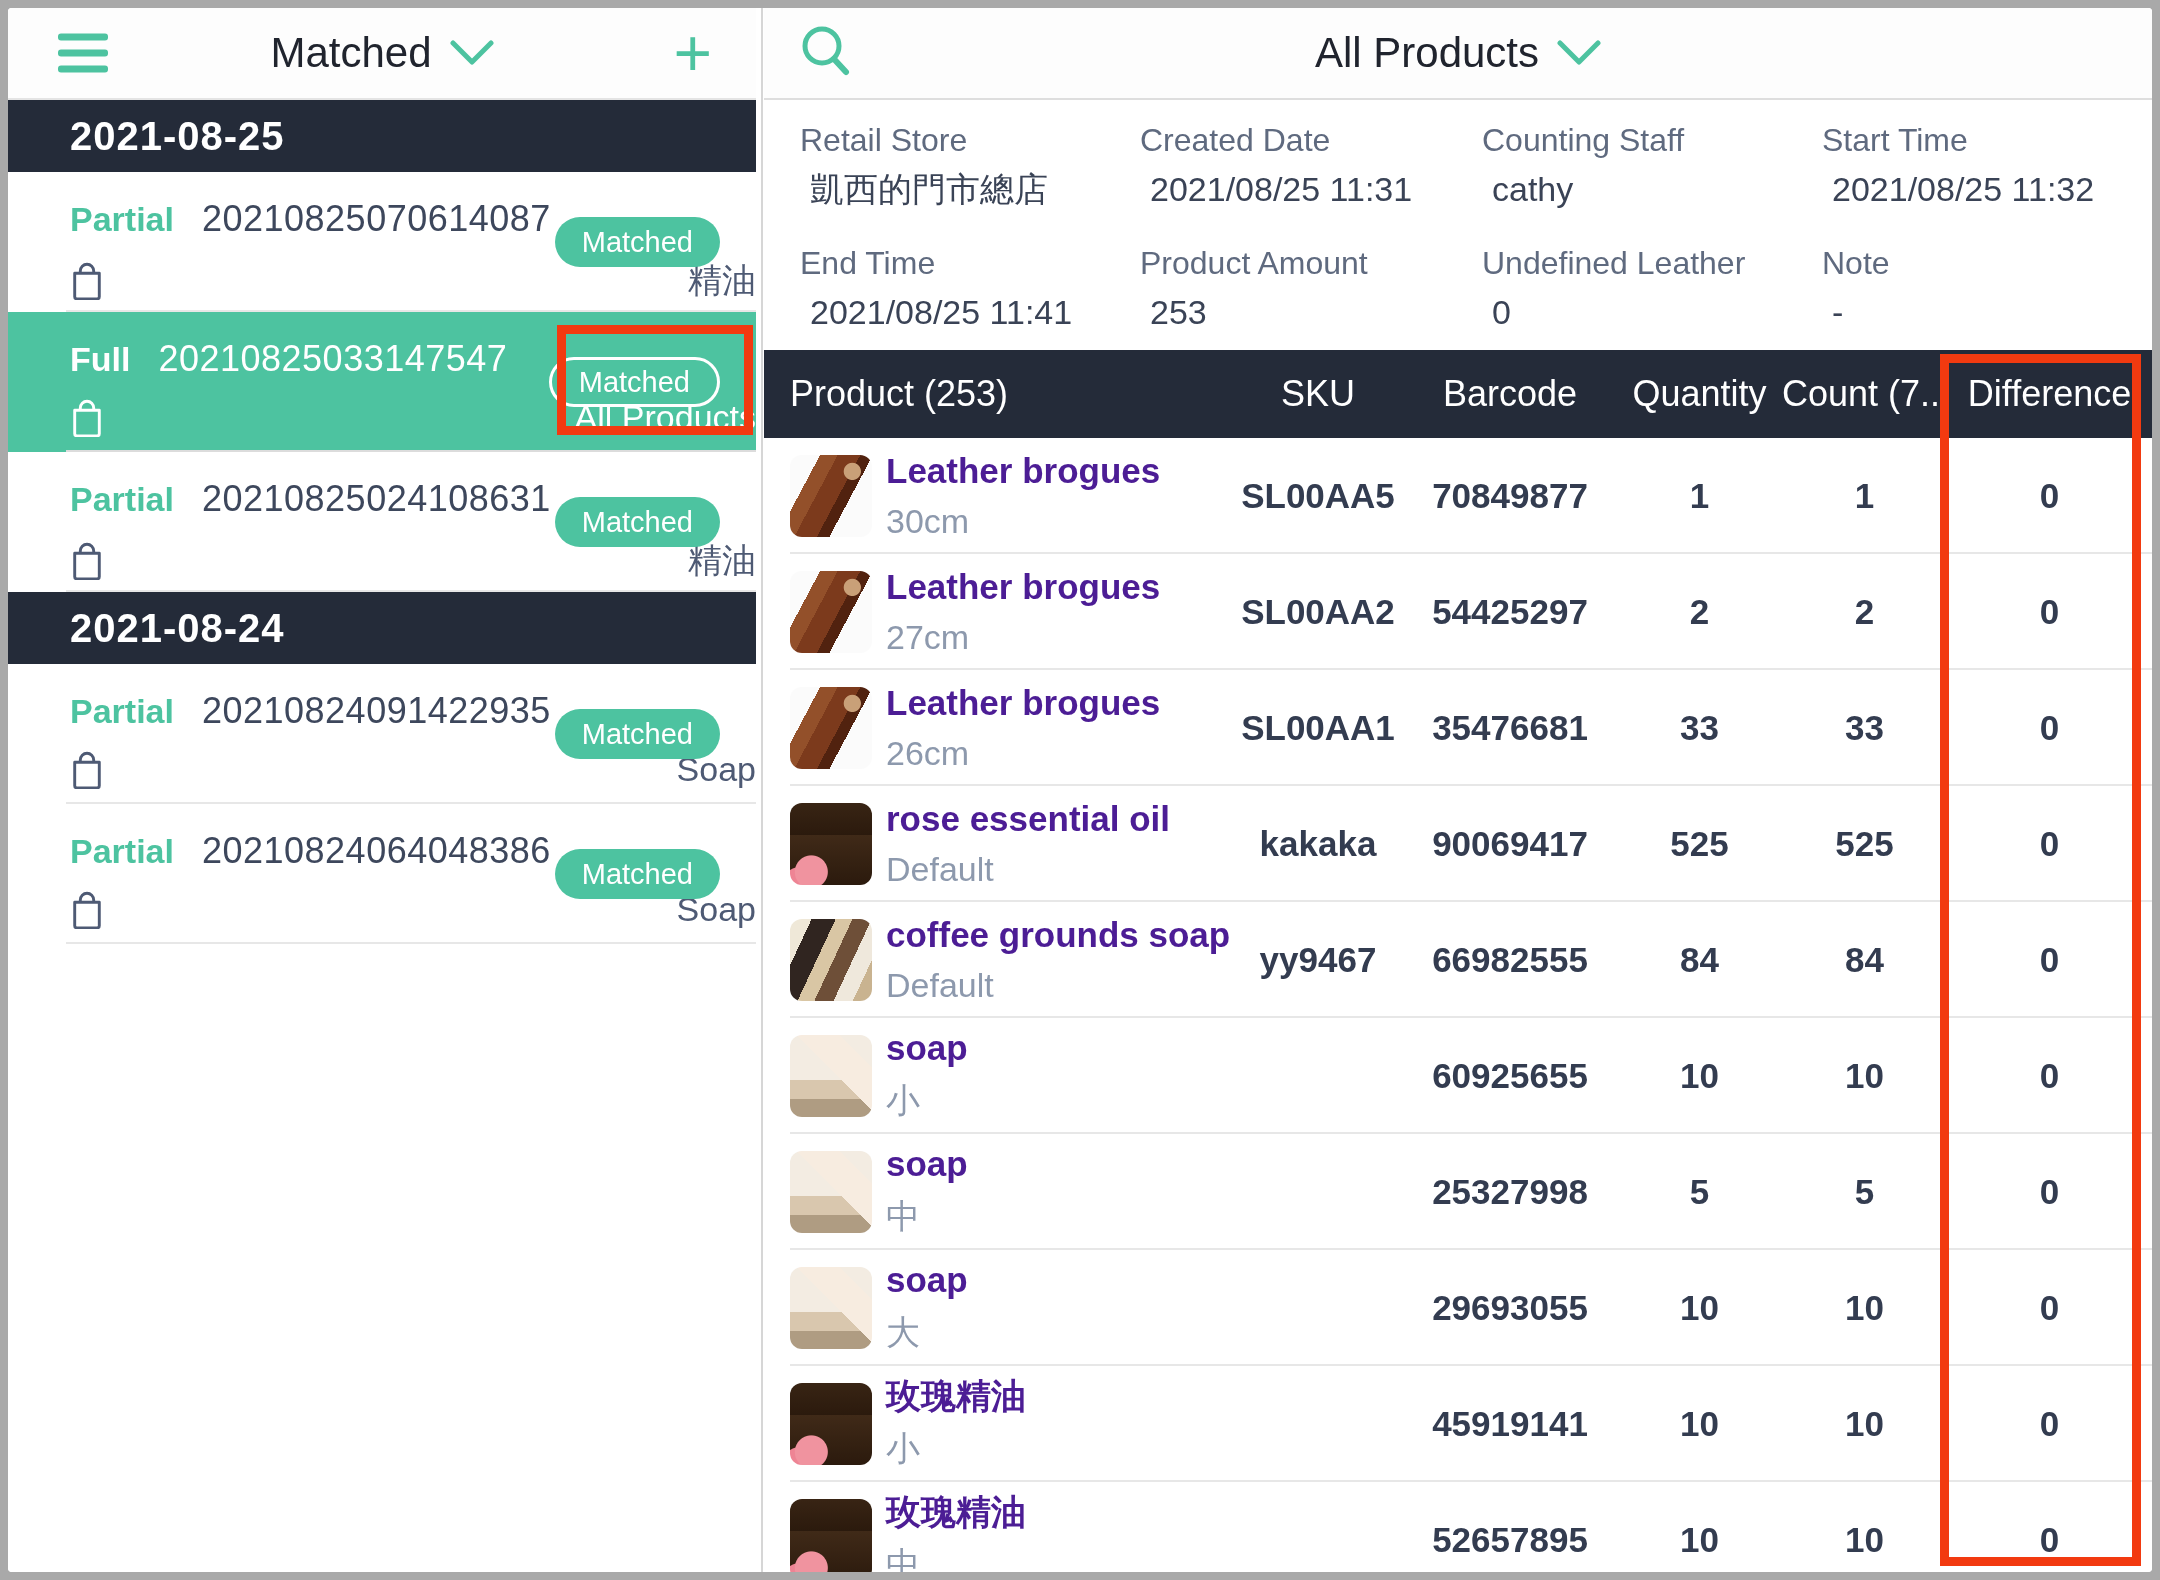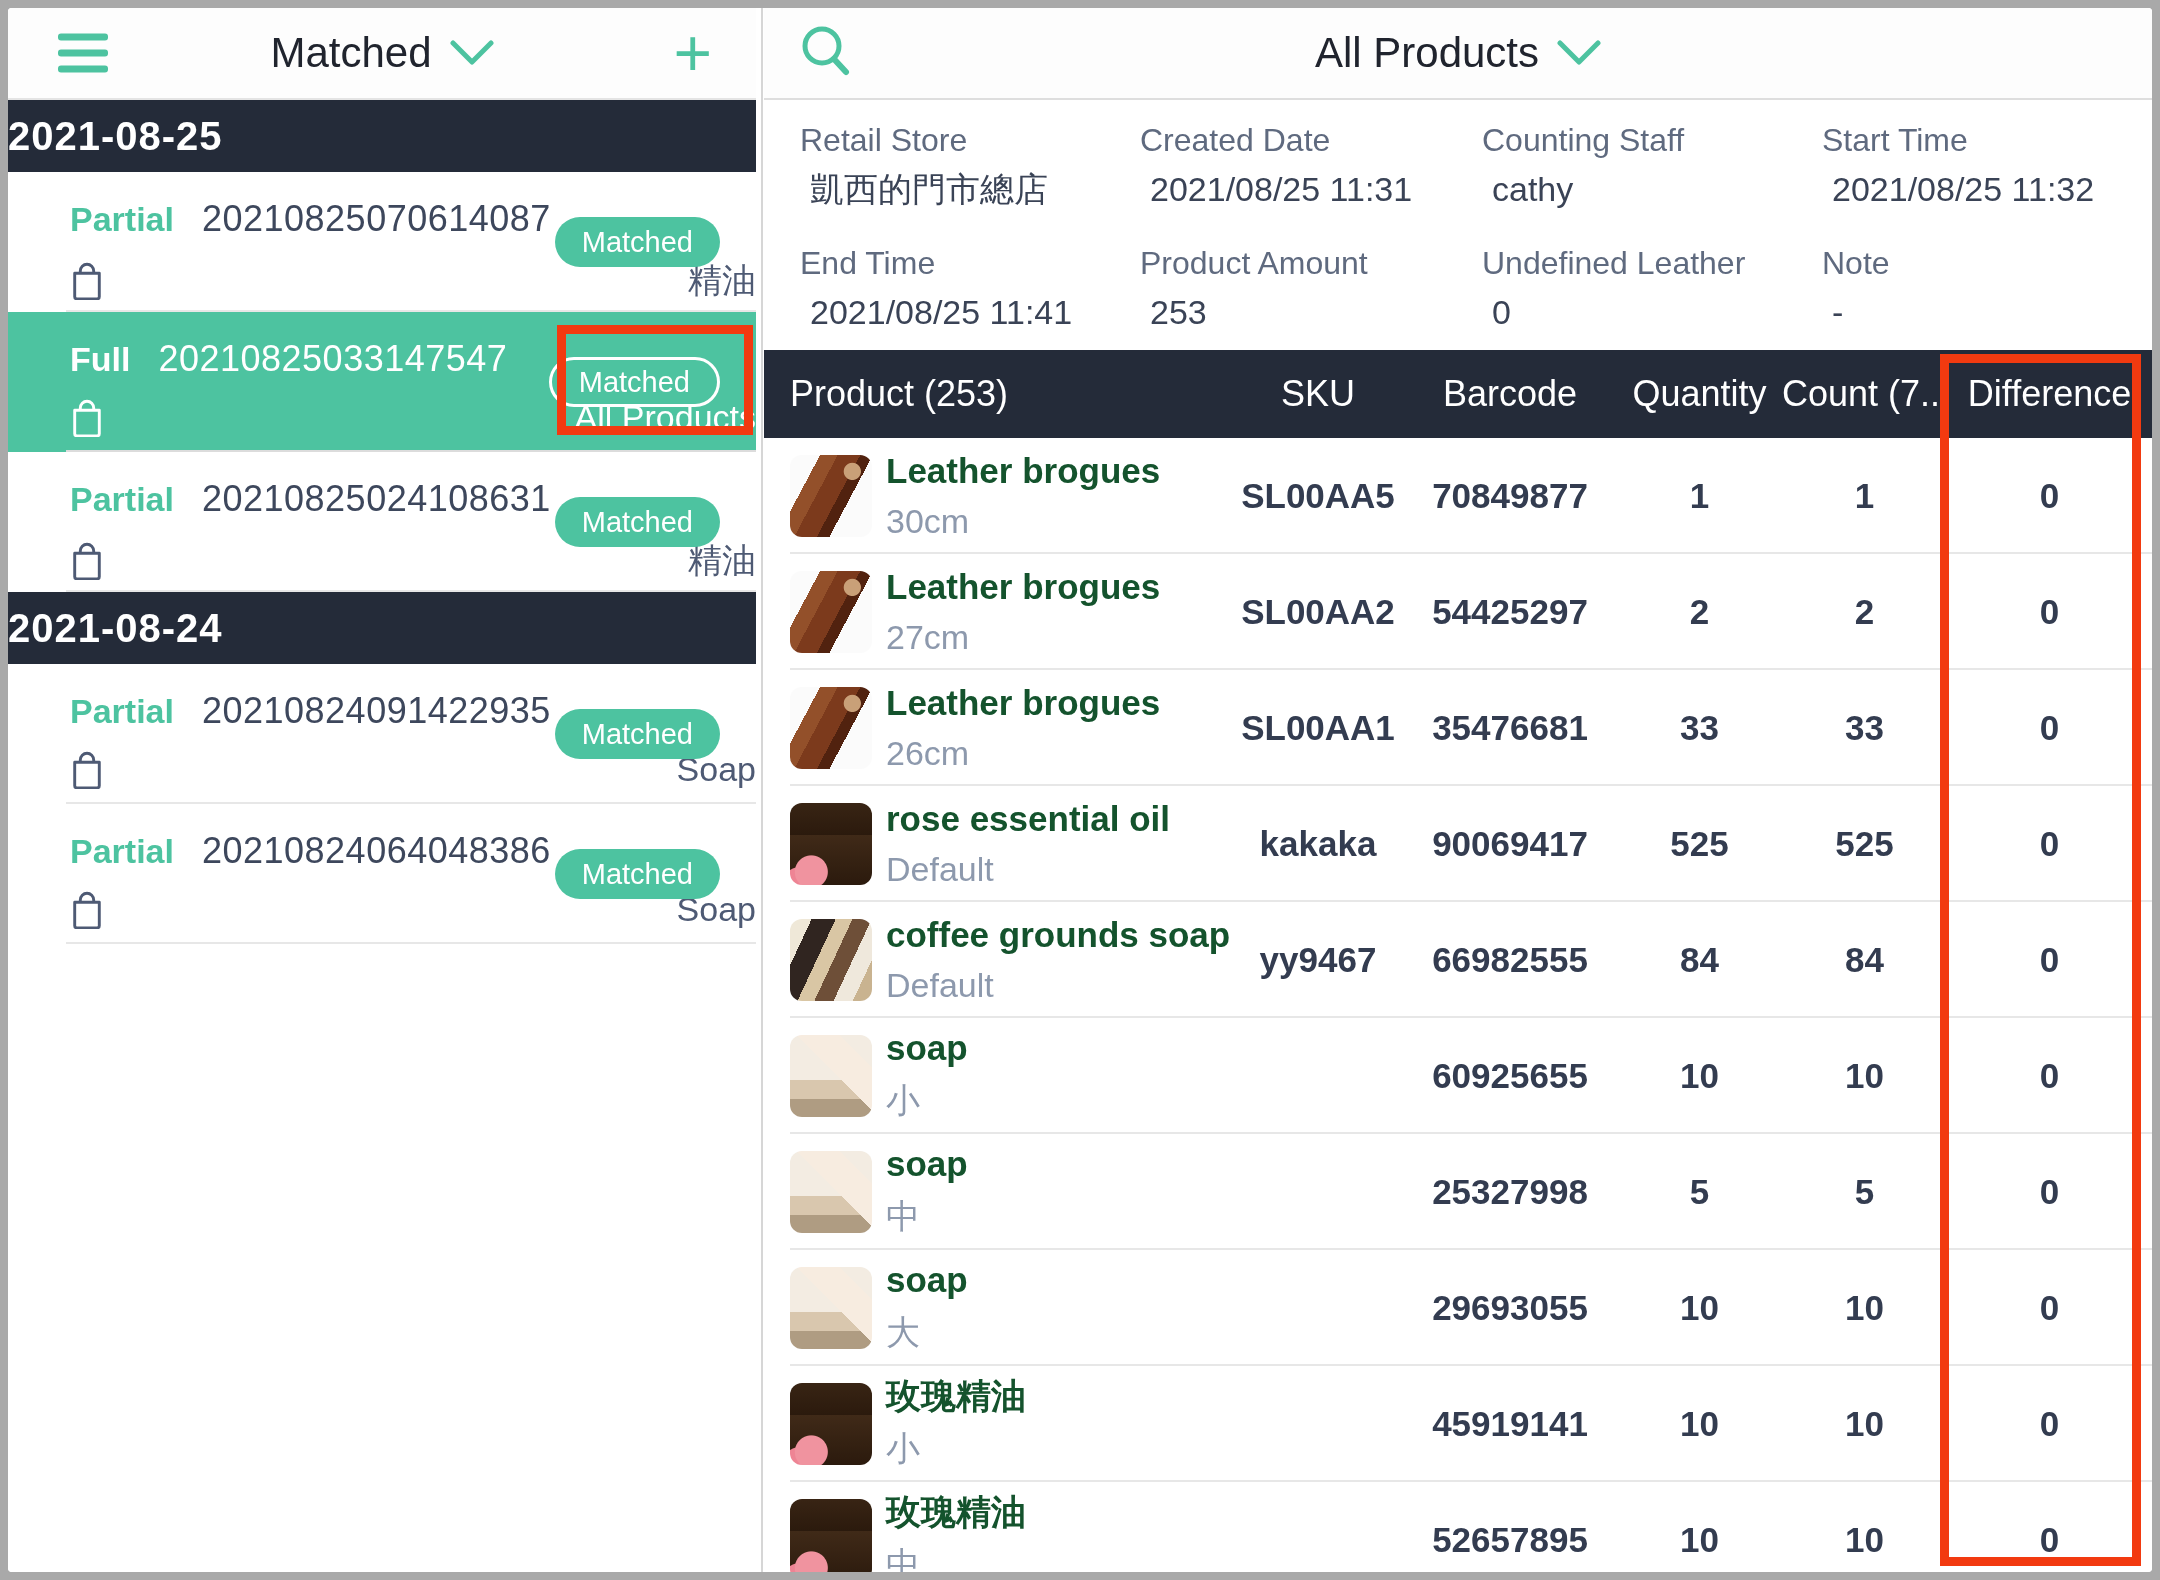--- a/index.html
+++ b/index.html
@@ -28,21 +28,21 @@
   .hamburger{position:absolute;left:50px;top:50%;transform:translateY(-50%);
     display:flex;flex-direction:column;gap:9px;cursor:pointer;}
   .hamburger span{display:block;width:50px;height:7px;border-radius:3px;background:#4dc3a0;}
   .sb-title,.dt-title{display:flex;align-items:center;gap:18px;font-size:42px;color:#20242e;}
   .chev{width:44px;height:26px;}
   .plus{position:absolute;right:44px;top:50%;transform:translateY(-50%);
     font-size:66px;font-weight:300;color:#4dc3a0;line-height:1;}
 
   .sb-date{
     height:72px;background:#242b39;color:#fff;font-size:40px;font-weight:700;
-    line-height:72px;letter-spacing:1px;
+    line-height:72px;padding-left:62px;letter-spacing:1px;
   }
   .sb-item{height:140px;position:relative;box-sizing:border-box;padding:26px 0 0 62px;background:#fff;}
   .sb-item::after{content:"";position:absolute;left:58px;right:0;bottom:0;height:2px;background:#e7e7e7;}
   .sb-line1{display:flex;align-items:baseline;gap:28px;}
   .scope{font-size:34px;font-weight:700;color:#4dc3a0;}
   .cid{font-size:36px;font-weight:500;color:#3d475c;letter-spacing:0.5px;}
   .sb-line2{display:flex;align-items:center;gap:16px;margin-top:18px;color:#4e5a74;font-size:34px;justify-content:space-between;}
   .bag{width:34px;height:38px;color:#4e5a74;}
   .badge{
     position:absolute;right:36px;top:45px;height:50px;box-sizing:border-box;
@@ -97,21 +97,21 @@
     radial-gradient(circle at 10% 95%,#ee8494 0 13px,transparent 14px),
     linear-gradient(#402a18,#2b1a0d),
     linear-gradient(#f6f4f2,#edeae8);
     background-size:100% 100%,100% 100%,20px 50px,100% 100%;
     background-position:0 0,0 0,54% 100%,0 0;}
   .thumb.coffee-soap{background:
     linear-gradient(115deg,#efe8d8 0 18%,#302520 18% 38%,#d9c6a4 38% 52%,#6e4f38 52% 68%,#efe8dc 68% 84%,#c9b390 84%);}
   .thumb.soap{background:
     linear-gradient(45deg,transparent 0 54%,#f7ece0 54% 80%,transparent 80%),
     linear-gradient(180deg,#f3ece2 0 55%,#d9c7ae 55% 78%,#af9c82 78%);}
-  .p-name{font-size:35px;font-weight:600;color:#14532d;line-height:1.15;}
+  .p-name{font-size:35px;font-weight:600;color:#4c1d95;line-height:1.15;}
   .p-variant{font-size:34px;color:#8d99ad;margin-top:10px;font-weight:400;}
   .num{font-size:35px;font-weight:700;color:#333c50;text-align:center;}
 
   
   .annotation{position:absolute;border:9px solid #f23a10;box-sizing:border-box;pointer-events:none;z-index:50;}
   .annot-badge{left:549px;top:317px;width:196px;height:110px;}
   .annot-diff{left:1932px;top:346px;width:201px;height:1212px;}
 
   .icon-teal{color:#4dc3a0;}
 </style>

